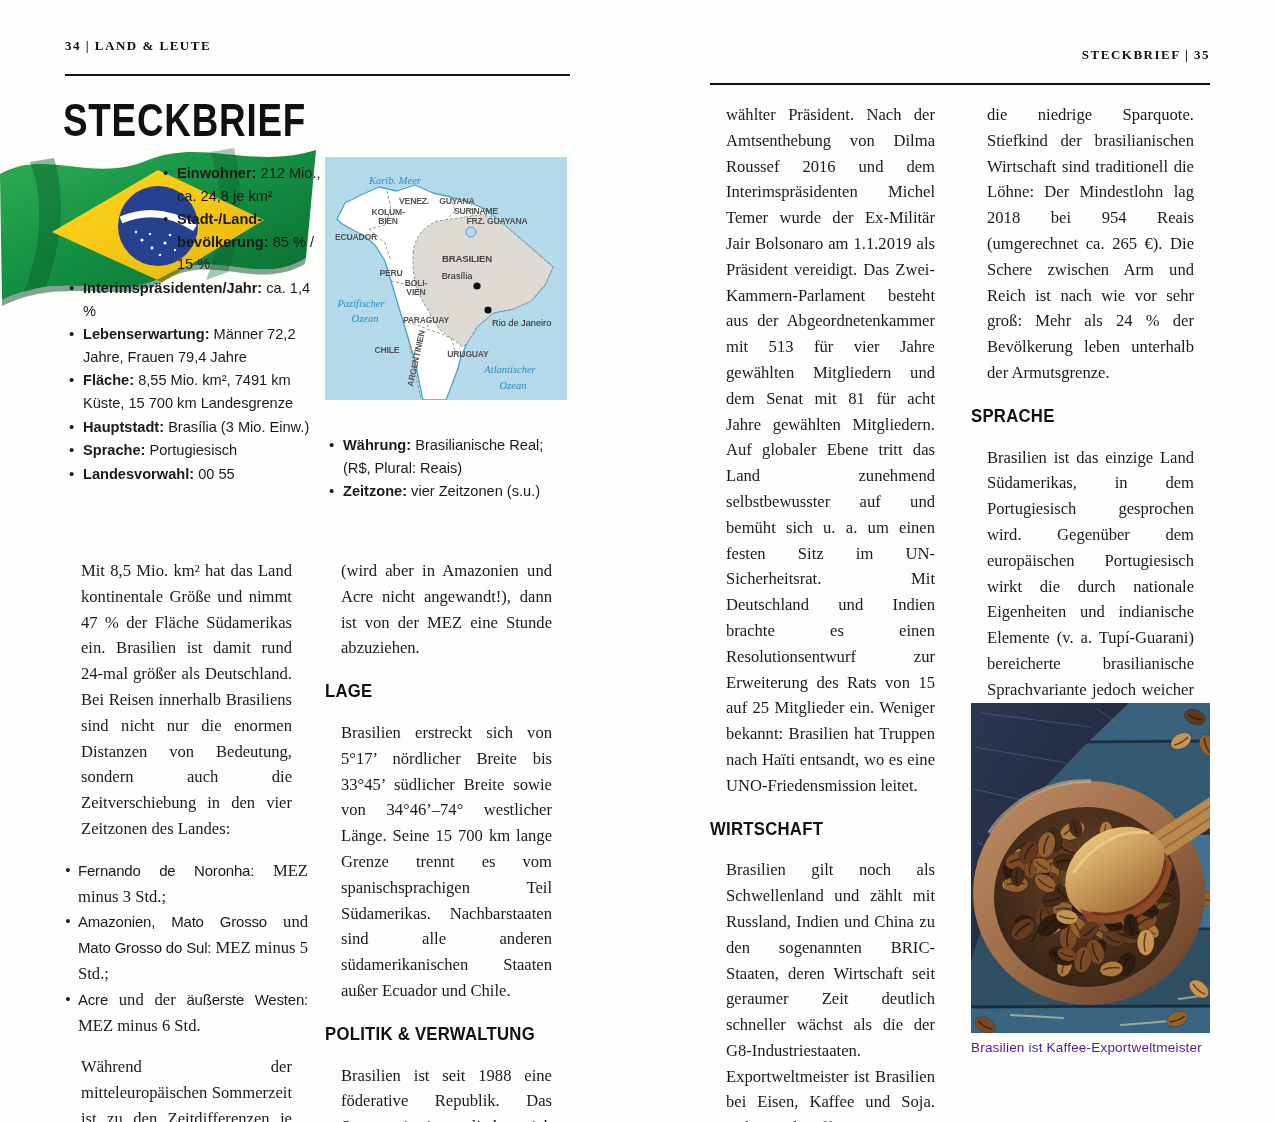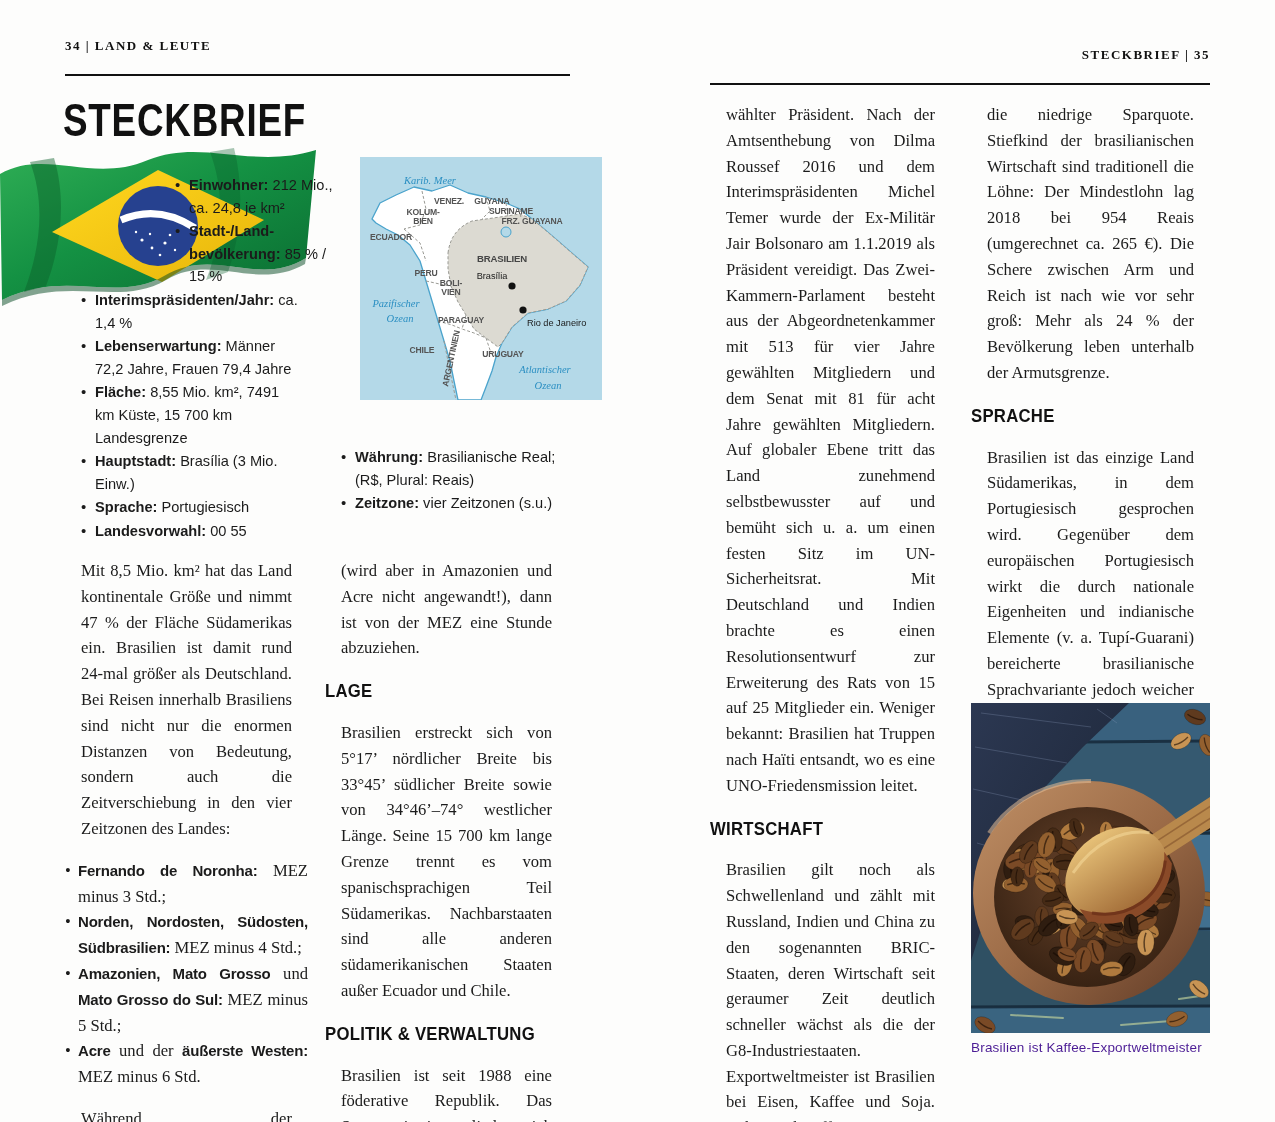--- a/index.html
+++ b/index.html
@@ -14,39 +14,39 @@
     letter-spacing:1.5px;color:#111;border-bottom:2px solid #111;padding-bottom:20px;
   }
   .runhead.right{text-align:right;margin-top:9px;}
   
   .chapter-title{
     font-family:"Liberation Sans",sans-serif;font-weight:700;font-size:46px;color:#111;
     display:inline-block;transform:scaleX(.8);transform-origin:0 50%;letter-spacing:1px;white-space:nowrap;
   }
   
   .facts{font-family:"Liberation Sans",sans-serif;font-size:14.6px;line-height:22.6px;color:#1b1b1b;}
-  .facts ul{list-style:none;margin:16px;padding:0;}
+  .facts ul{list-style:none;margin:4px;padding:0;}
   .facts li{position:relative;padding-left:14px;margin:0 0 1px 0;}
   .facts li::before{content:"•";position:absolute;left:0;top:0;font-size:15px;}
   .facts .indent{margin-left:94px;width:150px;}
   .fact-label{font-weight:700;}
   
   .col{
     position:absolute;width:243px;font-size:16.6px;line-height:25.8px;
     text-align:justify;color:#1b1b1b;hyphens:auto;overflow-wrap:break-word;
   }
   .col p{margin:16px;}
   .col h3{
     font-family:"Liberation Sans",sans-serif;font-weight:700;font-size:19px;color:#111;
     margin:17px 0 7px 0;letter-spacing:.3px;transform:scaleX(.88);transform-origin:0 50%;white-space:nowrap;
   }
   .tz-list{list-style:none;margin:0;padding:0;}
   .tz-list li{position:relative;padding-left:13px;}
   .tz-list li::before{content:"•";position:absolute;left:0;top:0;}
-  b.lead{font-family:"Liberation Sans",sans-serif;font-weight:700;font-size:15px;letter-spacing:-.2px;margin-top:35px;}
+  b.lead{font-family:"Liberation Sans",sans-serif;font-weight:400;font-size:15px;letter-spacing:-.2px;margin-top:35px;}
   .caption{
     font-family:"Liberation Sans",sans-serif;font-size:13.5px;color:#4c1d95;letter-spacing:.2px;
   }
   svg text{user-select:none;}
   .m-country{font-family:"Liberation Sans",sans-serif;font-weight:700;font-size:8.6px;fill:#545454;letter-spacing:-.2px;}
   .m-water{font-family:"Liberation Serif",serif;font-style:italic;font-size:10.5px;fill:#2b8fc2;}
   .m-city{font-family:"Liberation Sans",sans-serif;font-size:9.2px;fill:#1a1a1a;}
 </style>
 </head>
 <body>
@@ -112,21 +112,21 @@
     </li>
     <li>
       <span class="fact-label">Sprache:</span><span> Portugiesisch</span>
     </li>
     <li>
       <span class="fact-label">Landesvorwahl:</span><span> 00 55</span>
     </li>
   </ul>
 </div>
 
-<div class="abs" style="left:325px;top:157px;width:289px;height:243px;margin-left:35px;">
+<div class="abs" style="left:325px;top:157px;width:289px;height:243px;">
   <svg width="242" height="243" viewBox="0 0 242 243">
     <rect x="0" y="0" width="242" height="243" fill="#b4d9e8"></rect>
 
     <path d="M12,62 L20,46 L36,38 L54,30 L72,34 L90,28 L108,36 L126,40 L146,46 L160,52 L172,62
              L184,72 L198,84 L214,98 L228,110 L220,128 L206,144 L188,152 L168,156
              L152,170 L142,186 L136,200 L132,214 L126,230 L121,243
              L98,243 L94,224 L90,204 L84,184 L78,164 L72,144 L66,124 L60,104 L50,88 L38,78 L26,72 L16,66 Z" fill="#ffffff" stroke="#4aa3cc" stroke-width="1.3" stroke-linejoin="round"></path>
 
     <path d="M88,96 C90,80 98,70 112,64 L140,60 L160,57 L172,62 L184,72 L198,84 L214,98 L228,110
              L220,128 L206,144 L188,152 L168,156 L152,170 L142,186 L138,190
@@ -183,21 +183,20 @@
     <li>
       <span class="fact-label">Zeitzone:</span><span> vier Zeitzonen (s.u.)</span>
     </li>
   </ul>
 </div>
 
 <div class="col" style="left:65px;top:542px;">
   <p>Mit 8,5 Mio. km² hat das Land kontinentale Größe und nimmt 47 % der Fläche Südamerikas ein. Brasilien ist damit rund 24-mal größer als Deutschland. Bei Reisen innerhalb Brasiliens sind nicht nur die enormen Distanzen von Bedeutung, sondern auch die Zeitverschiebung in den vier Zeitzonen des Landes:</p>
   <ul class="tz-list">
     <li><b class="lead">Fernando de Noronha:</b><span> MEZ minus 3 Std.;</span></li>
-    <li><b class="lead">Norden, Nordosten, Südosten, Südbrasilien:</b><span> MEZ minus 4 Std.;</span></li>
     <li><b class="lead">Amazonien, Mato Grosso</b><span> und </span><b class="lead">Mato Grosso do Sul:</b><span> MEZ minus 5 Std.;</span></li>
     <li><b class="lead">Acre</b><span> und der </span><b class="lead">äußerste Westen:</b><span> MEZ minus 6 Std.</span></li>
   </ul>
   <p>Während der mitteleuropäischen Sommerzeit ist zu den Zeitdifferenzen je eine Stunde zu addieren. Die brasilianische Sommerzeit gilt von Mitte Oktober bis Mitte Februar</p>
 </div>
 
 <div class="col" style="left:325px;top:542px;">
   <p>(wird aber in Amazonien und Acre nicht angewandt!), dann ist von der MEZ eine Stunde abzuziehen.</p>
   <h3>LAGE</h3>
   <p>Brasilien erstreckt sich von 5°17’ nördlicher Breite bis 33°45’ südlicher Breite sowie von 34°46’–74° westlicher Länge. Seine 15 700 km lange Grenze trennt es vom spanischsprachigen Teil Südamerikas. Nachbarstaaten sind alle anderen südamerikanischen Staaten außer Ecuador und Chile.</p>

